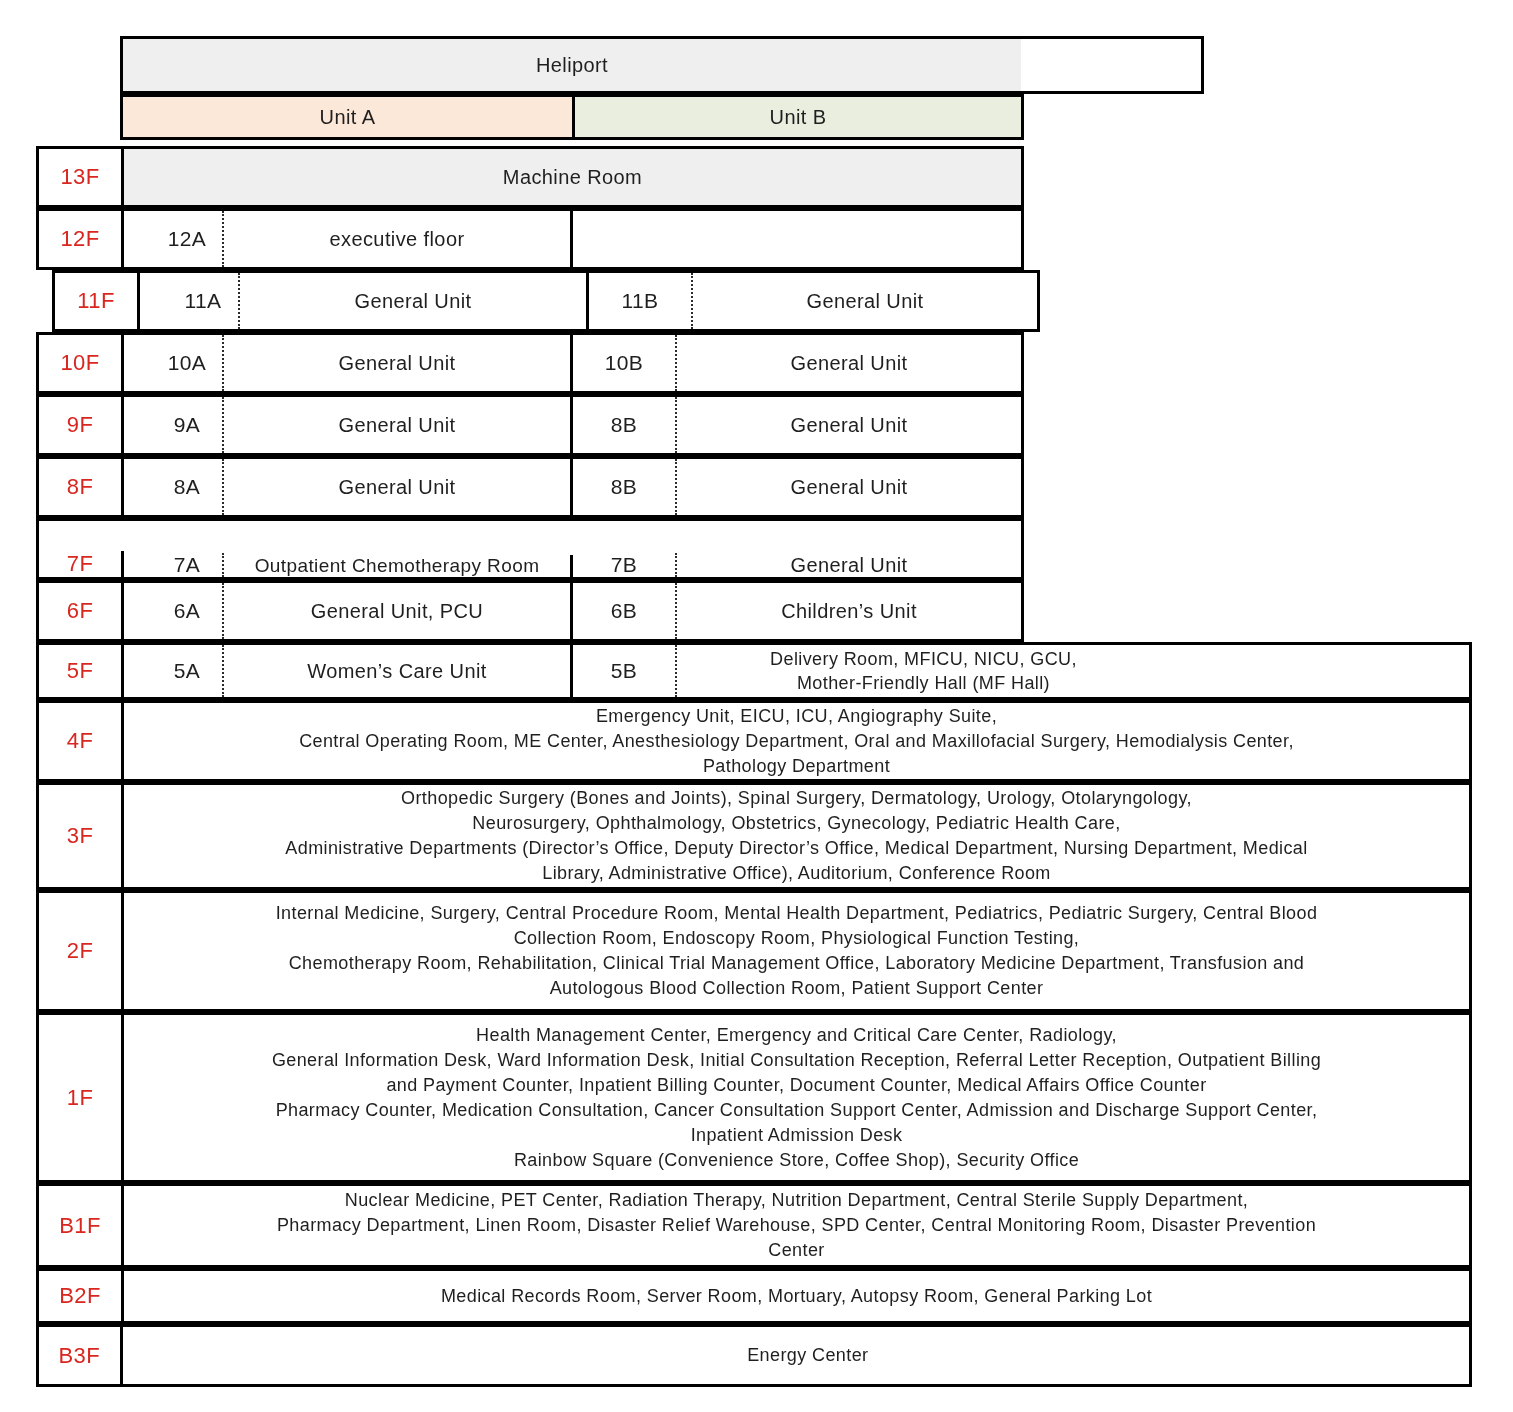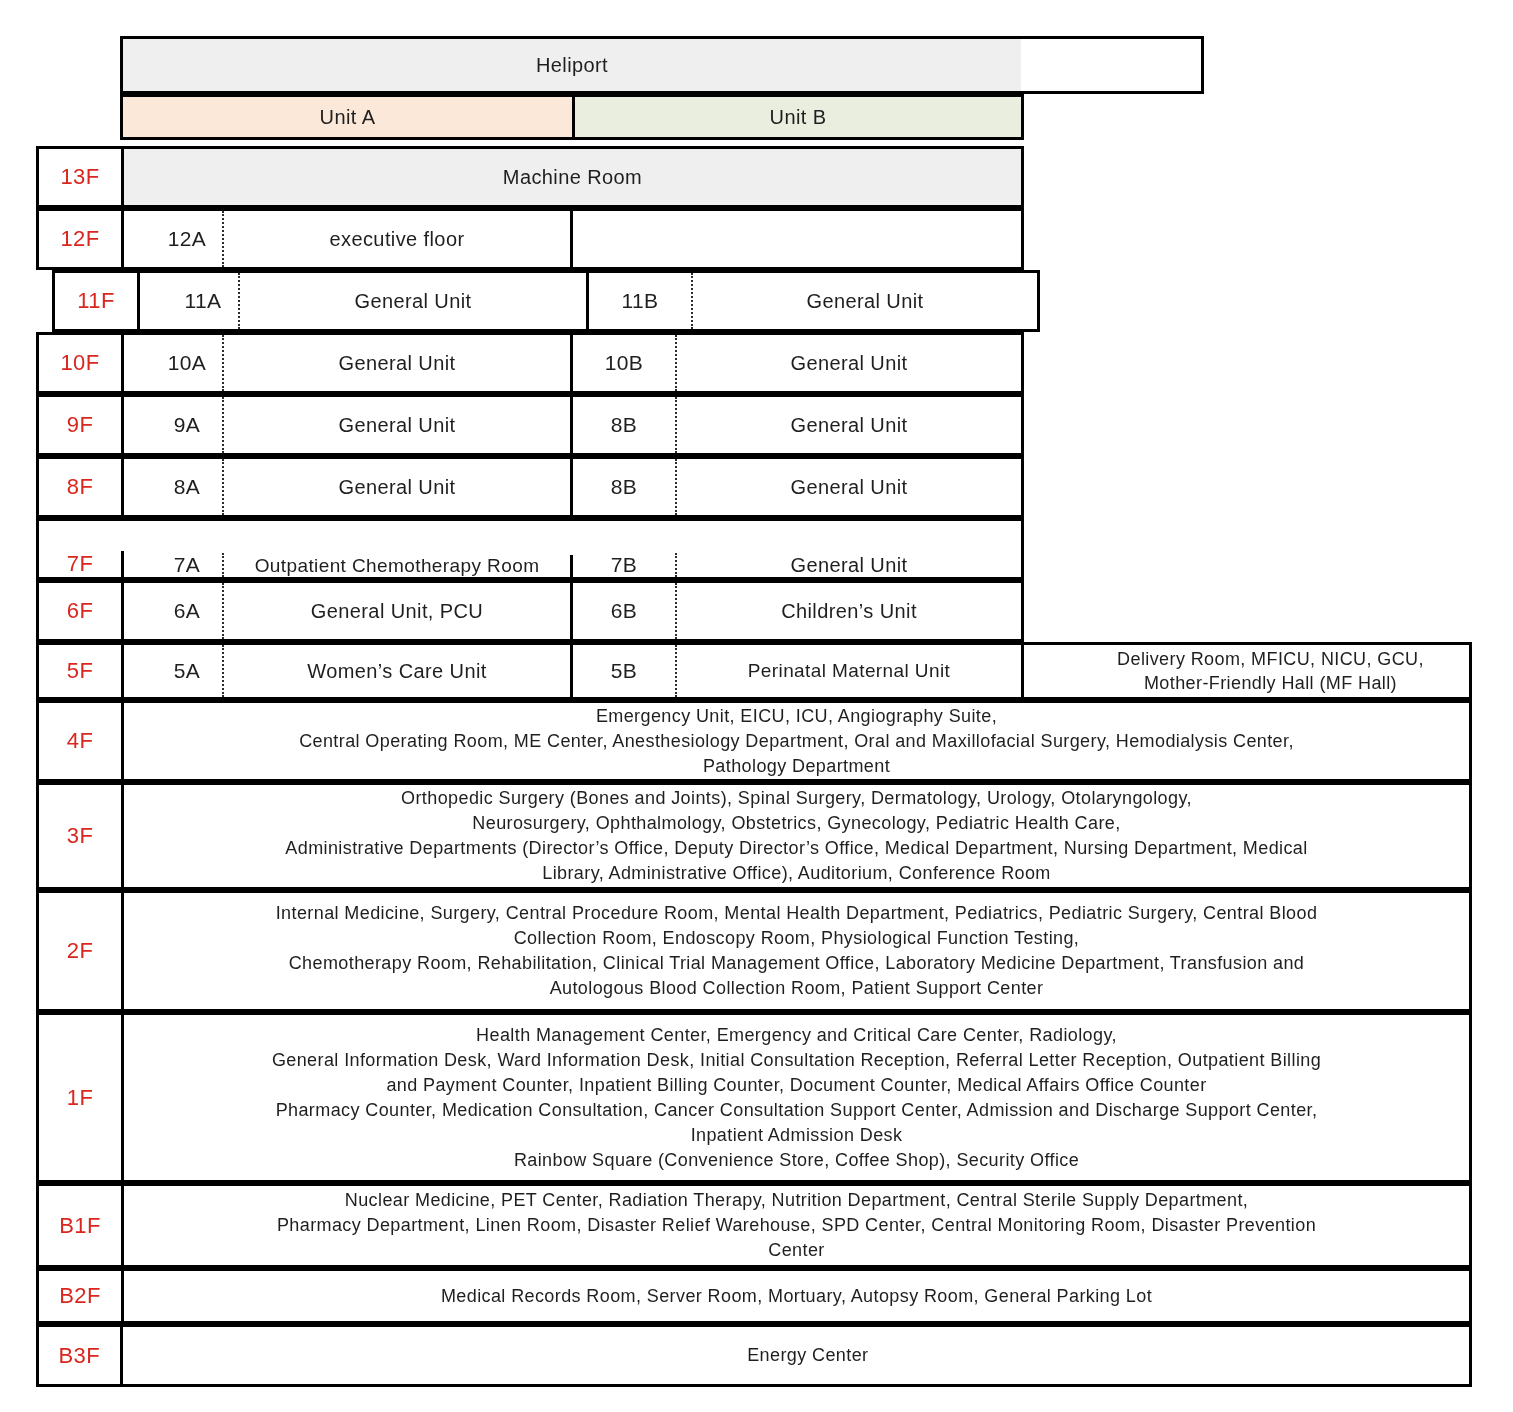--- a/index.html
+++ b/index.html
@@ -121,21 +121,20 @@
     <div class="cell c-adesc br3">General Unit, PCU</div>
     <div class="cell c-blabel br2d">6B</div>
     <div class="cell c-bdesc">Children’s Unit</div>
   </div>
 
   <div class="row" style="top:642px;left:36px;width:1436px;height:58px;">
     <div class="cell c-floor br3">5F</div>
     <div class="cell c-alabel br2d">5A</div>
     <div class="cell c-adesc br3">Women’s Care Unit</div>
     <div class="cell c-blabel br2d">5B</div>
-    <div class="cell c-bdesc5 br3">Perinatal Maternal Unit</div>
     <div class="cell c-ext pre">Delivery Room, MFICU, NICU, GCU,
 Mother-Friendly Hall (MF Hall)</div>
   </div>
 
   <div class="row" style="top:700px;left:36px;width:1436px;height:82px;">
     <div class="cell c-floor br3">4F</div>
     <div class="cell c-wide pre">Emergency Unit, EICU, ICU, Angiography Suite,
 Central Operating Room, ME Center, Anesthesiology Department, Oral and Maxillofacial Surgery, Hemodialysis Center,
 Pathology Department</div>
   </div>

